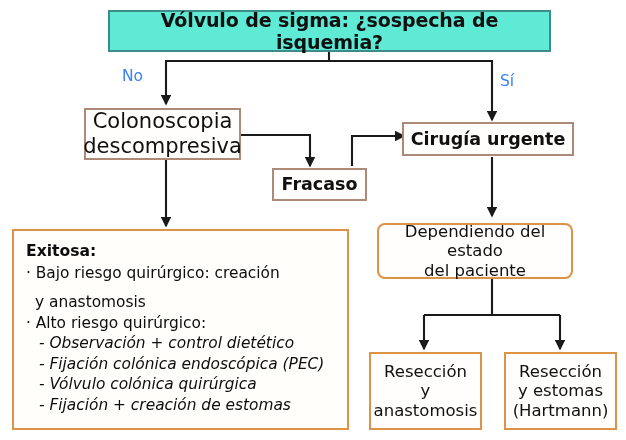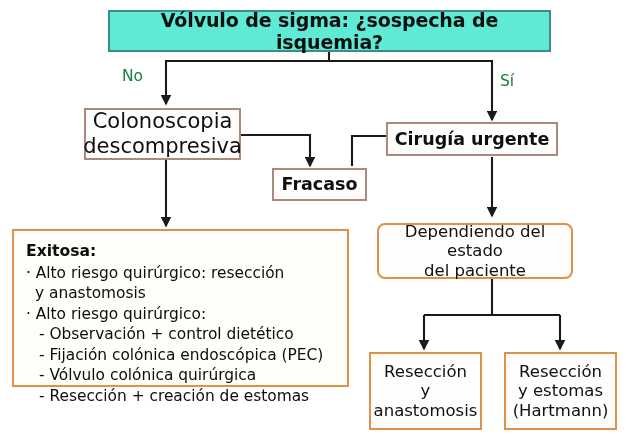--- a/index.html
+++ b/index.html
@@ -49,21 +49,21 @@
     font-weight: bold;
     font-size: 17.5px;
   }
   .node-orange {
     border: 2px solid #dd9248;
     font-size: 16.5px;
   }
   .edge-label {
     position: absolute;
     font-size: 15.5px;
-    color: #15803d;
+    color: #3b82f6;
     white-space: nowrap;
   }
   .listbox {
     position: absolute;
     box-sizing: border-box;
     border: 2px solid #dd9248;
     background: #fffefb;
     padding: 10px 10px 8px 12px;
     font-size: 15.4px;
     color: #0d0d0d;
@@ -72,23 +72,25 @@
   .listbox .hdr {
     font-weight: bold;
     font-size: 15.6px;
     margin-bottom: 1px;
   }
   .listbox .li {
     white-space: pre;
   }
   .listbox .li.sub {
     padding-left: 13px;
+    font-style: italic;
   }
   .listbox .li.cont {
     padding-left: 9px;
+    margin-top: 9px;
   }
 </style>
 </head>
 <body>
 
 <div id="canvas">
 
   <svg id="connectors" viewBox="0 0 626 440" xmlns="http://www.w3.org/2000/svg">
     <defs>
       <marker id="arrow" viewBox="0 0 10 10" refX="8.6" refY="5" markerWidth="5.2" markerHeight="5.2" orient="auto-start-reverse">
@@ -124,37 +126,37 @@
 
   <div class="edge-label" style="left:122px; top:67px;">No</div>
 
   <div class="edge-label" style="left:500px; top:72px;">Sí</div>
 
   <div class="node node-tan" style="left:84px; top:108px; width:157px; height:52px; white-space:pre-line;">Colonoscopia
 descompresiva</div>
 
   <div class="node node-tan bold" style="left:272px; top:168px; width:95px; height:33px;">Fracaso</div>
 
-  <div class="node node-tan bold" style="left:386px; top:122px; width:172px; height:34px;">Cirugía urgente</div>
+  <div class="node node-tan bold" style="left:402px; top:122px; width:172px; height:34px;">Cirugía urgente</div>
 
   <div class="node node-orange" style="left:377px; top:223px; width:196px; height:56px; white-space:pre-line;border-radius:8px;">Dependiendo del estado
 del paciente</div>
 
   <div class="node node-orange" style="left:369px; top:352px; width:113px; height:78px; white-space:pre-line;">Resección
 y
 anastomosis</div>
 
   <div class="node node-orange" style="left:504px; top:352px; width:113px; height:78px; white-space:pre-line;">Resección
 y estomas
 (Hartmann)</div>
 
-  <div class="listbox" style="left:12px; top:229px; width:337px; height:158px;">
+  <div class="listbox" style="left:12px; top:229px; width:337px; height:201px;">
     <div class="hdr">Exitosa:</div>
-    <div class="li">· Alto riesgo quirúrgico: resección</div>
+    <div class="li">· Bajo riesgo quirúrgico: creación</div>
     <div class="li cont">y anastomosis</div>
     <div class="li">· Alto riesgo quirúrgico:</div>
     <div class="li sub">- Observación + control dietético</div>
     <div class="li sub">- Fijación colónica endoscópica (PEC)</div>
     <div class="li sub">- Vólvulo colónica quirúrgica</div>
-    <div class="li sub">- Resección + creación de estomas</div>
+    <div class="li sub">- Fijación + creación de estomas</div>
   </div>
 
 </div>
 
 </body></html>

